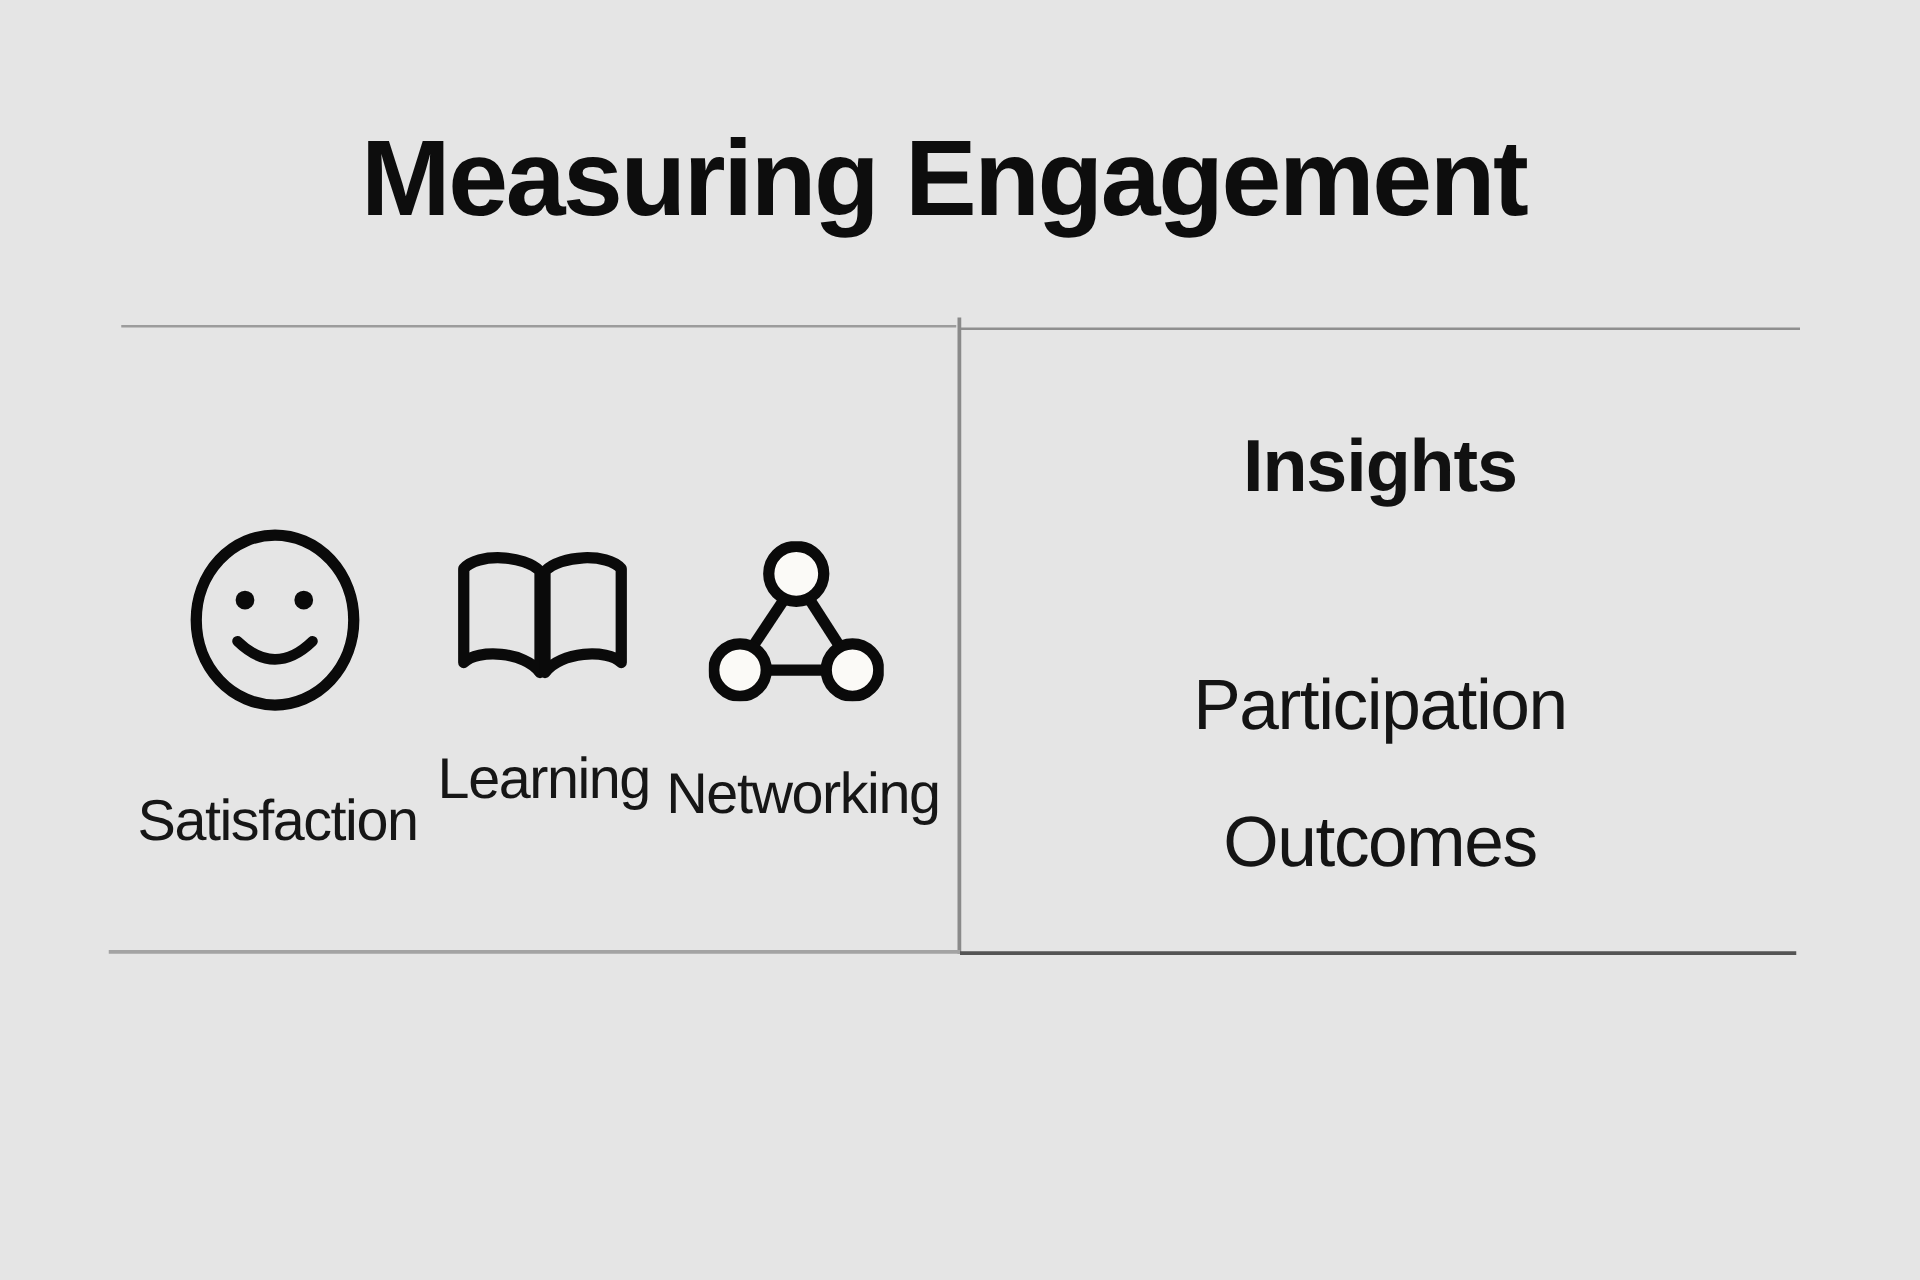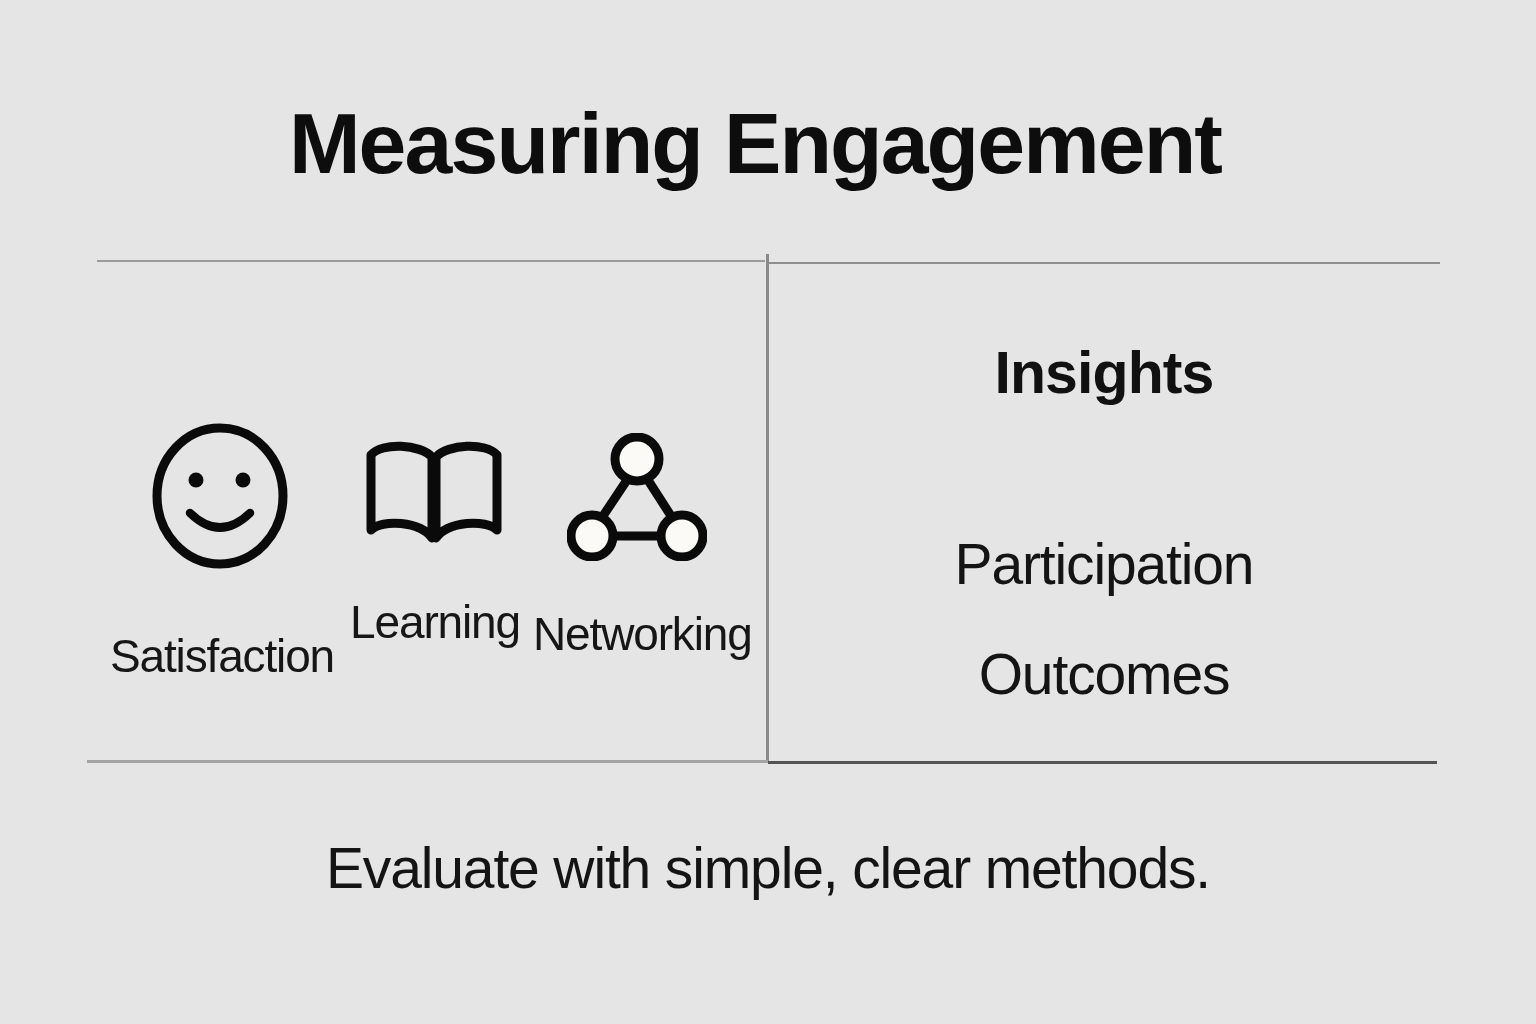--- a/index.html
+++ b/index.html
@@ -135,15 +135,14 @@
 
   <div class="abs icon-label label-learning">Learning</div>
 
   <div class="abs icon-label label-networking">Networking</div>
 
 
   <div class="abs insight-item insight-2">Outcomes</div>
 
   <div class="abs insight-item insight-1">Participation</div>
 
-  <div class="abs caption">Evaluate with simple, clear methods.</div>
 
 </div>
 
 </body></html>

